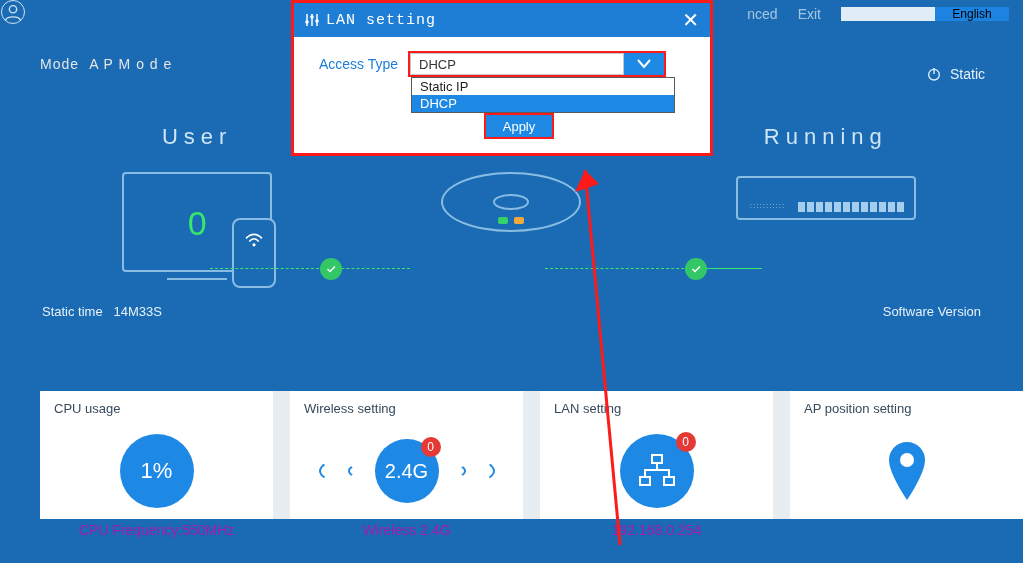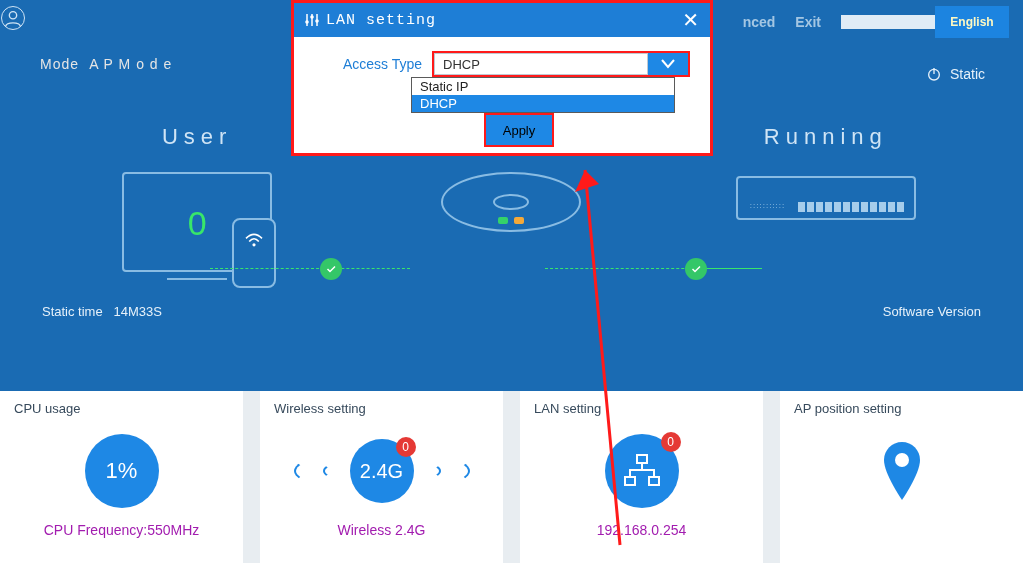--- a/index.html
+++ b/index.html
@@ -10,24 +10,22 @@
     background: #1a6bb3;
     overflow: hidden;
     position: relative;
     color: #fff;
   }
   
   .topbar {
     height: 36px;
     background: #1a6bb3;
     display: flex;
-    align-items: center;
     padding: 0 1px;
     position: relative;
-    font-weight: bold;
   }
   .avatar {
     width: 24px; height: 24px;
     border: 1.5px solid #cfe4f5;
     border-radius: 50%;
     position: relative;
   }
   .avatar svg { width: 100%; height: 100%; }
   .top-right {
     position: absolute;
@@ -42,21 +40,21 @@
   .top-right span { opacity: 0.85; }
   .lang {
     display: flex;
     align-items: center;
     font-size: 12px;
   }
   .lang .bar {
     width: 94px; height: 14px; background: #e0ecf6;
   }
   .lang .en {
-    width: 74px; height: 32px; background: #1c84e0; color: #fef9c3;
+    width: 74px; height: 14px; background: #1c84e0; color: #000000;
     display: flex; align-items: center; justify-content: center;
   }
   
   .main {
     position: relative;
     padding: 20px 40px 10px;
     height: 355px;
   }
   .mode-row { font-size: 14px; color: #e5e5e5; letter-spacing: 1px; }
   .mode-row .label { margin-right: 6px; }
@@ -162,21 +160,22 @@
   .check.r { left:685px; }
   .check svg { width:12px; height:12px; }
   .bottom-labels {
     display:flex; justify-content:space-between;
     padding: 10px 2px 0;
     font-size:13px; color:#e6f1fa;
   }
   
   .cards {
     display:flex; gap:17px; background:#e8edf1;
-    height: 172px;
+    height: 128px;
+    margin-left: 40px;
   }
   .card {
     flex:1; background:#fff; padding:10px 14px 6px;
     color:#333; text-align:center; position:relative;
   }
   .card .title {
     text-align:left; font-size:13px; color:#374a5c;
   }
   .card .icon-circ {
     width:74px; height:74px; border-radius:50%;
@@ -220,21 +219,21 @@
   }
   .modal-hdr .ico { margin-right:6px; display:flex; align-items:center;}
   .modal-hdr .close {
     margin-left:auto; font-size:20px; cursor:pointer;
     font-family:Arial,sans-serif;
   }
   .modal-body {
     position:relative; height:118px; padding:14px 20px;
   }
   .field-row { display:flex; align-items:center; gap:10px; }
-  .field-row .flabel { color:#1e7ed6; font-size:14px; width:84px; text-align:right;margin-left:24px;}
+  .field-row .flabel { color:#1e7ed6; font-size:14px; width:84px; text-align:right;}
   .select-box {
     position:relative;
     border:2px solid #ff1a1a;
     display:flex; align-items:stretch;
     width:258px; height:26px;
   }
   .select-box .sel-txt {
     border:1px solid #bfc9d2; flex:1;
     padding:2px 8px; font-size:13px; color:#333;
     display:flex; align-items:center;
@@ -248,22 +247,22 @@
     width:264px; border:1px solid #5a5a5a;
     background:#fff; font-size:13px;
   }
   .options .opt { padding:1px 8px; color:#222; }
   .options .opt.sel { background:#1e88e5; color:#fff; }
   .apply-wrap {
     position:absolute; left:190px; top:76px;
     border:2px solid #ff1a1a; padding:0;
   }
   .apply-btn {
-    width:66px; height:30px;
-    background:#1e88e5; color:#000000; font-size:13px;
+    width:66px; height:22px;
+    background:#1e88e5; color:#ffffff; font-size:13px;
     border:none; display:flex; align-items:center; justify-content:center;
   }
   
   .arrow-svg {
     position:absolute; left:575px; top:150px;
     width:90px; height:400px;
     z-index:25; pointer-events:none;
   }
 </style>
 </head>

